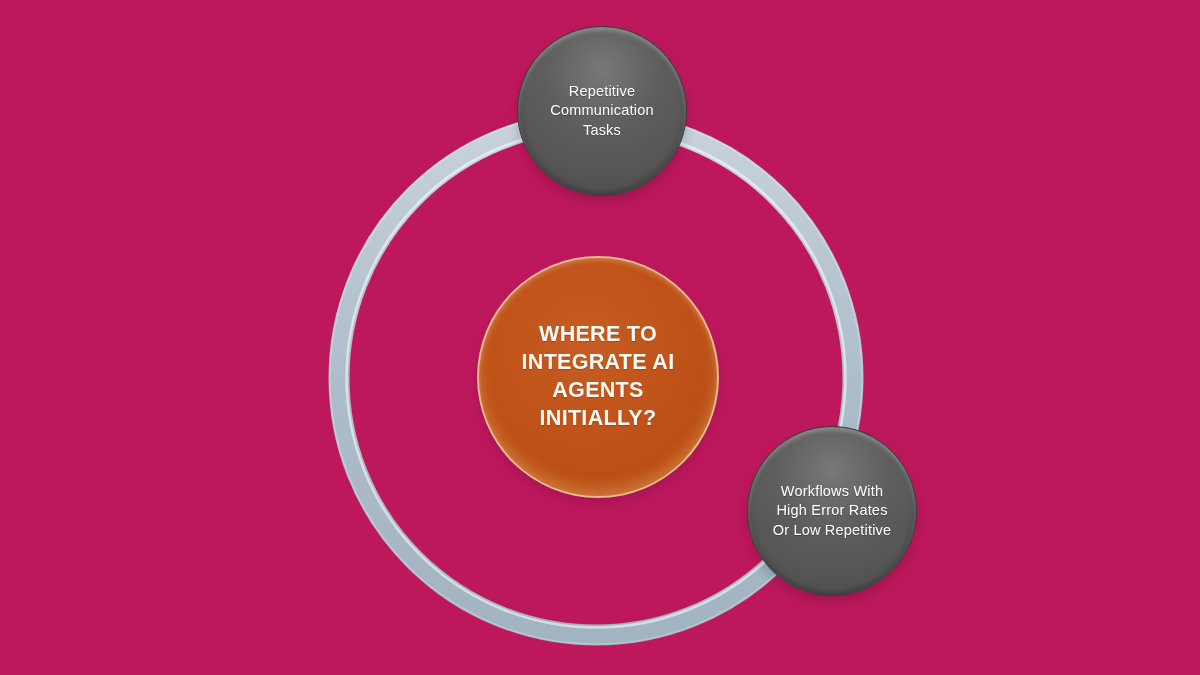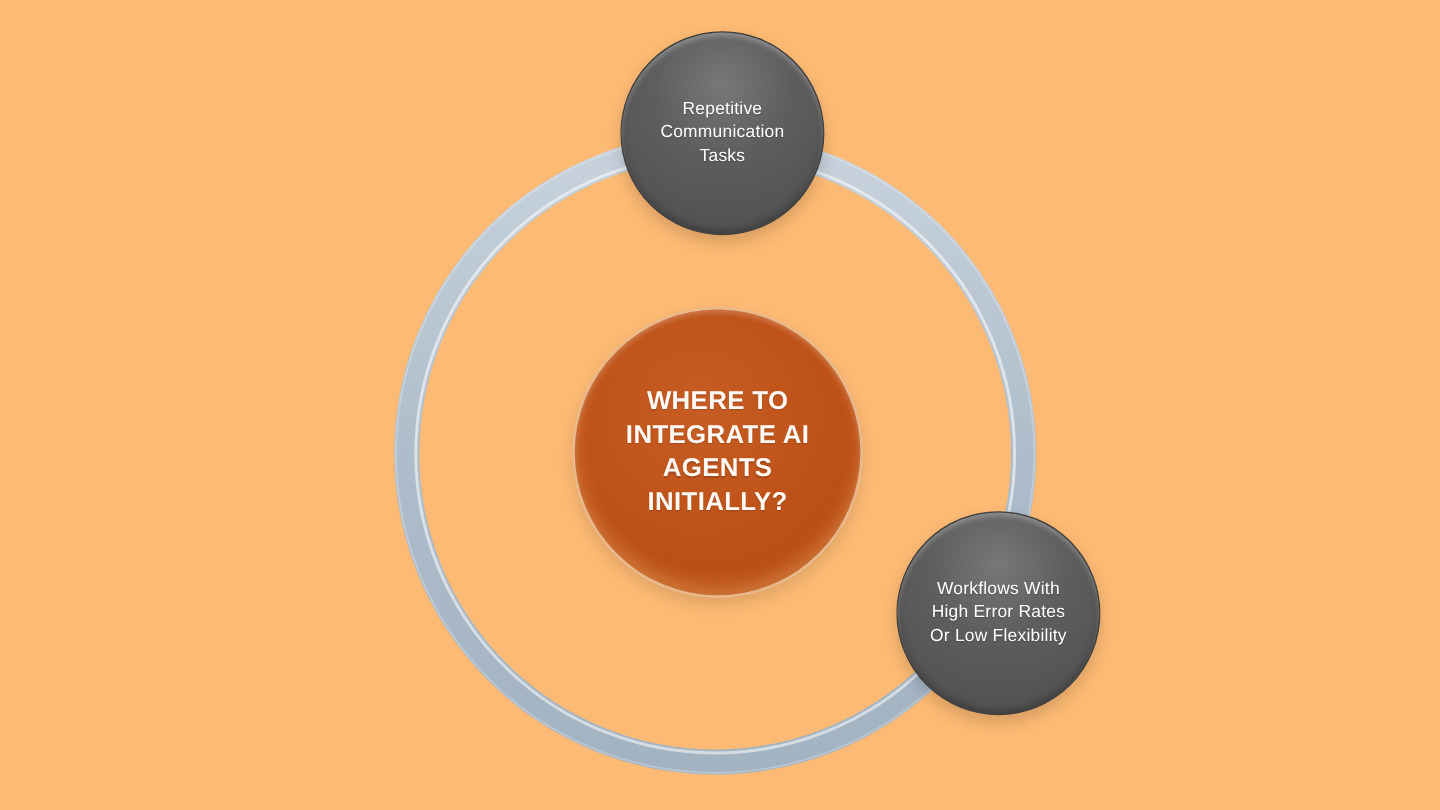--- a/index.html
+++ b/index.html
@@ -5,21 +5,21 @@
   html, body {
     margin: 0;
     padding: 0;
     background: #ffffff;
     font-family: "Liberation Sans", sans-serif;
   }
   .canvas {
     position: relative;
     width: 1200px;
     height: 675px;
-    background: #fdba74;
+    background: #be185d;
     overflow: hidden;
   }
   .ring-svg {
     position: absolute;
     left: 0;
     top: 0;
   }
   .node {
     position: absolute;
     border-radius: 50%;
@@ -95,21 +95,21 @@
   <div class="node satellite node-top">
     <span class="node-label">Repetitive
 Communication
 Tasks</span>
   </div>
 
 
   <div class="node satellite node-bottom-right">
     <span class="node-label">Workflows With
 High Error Rates
-Or Low Flexibility</span>
+Or Low Repetitive</span>
   </div>
 
   <div class="node center-node">
     <span class="node-label">WHERE TO
 INTEGRATE AI
 AGENTS
 INITIALLY?</span>
   </div>
 
 </div>

